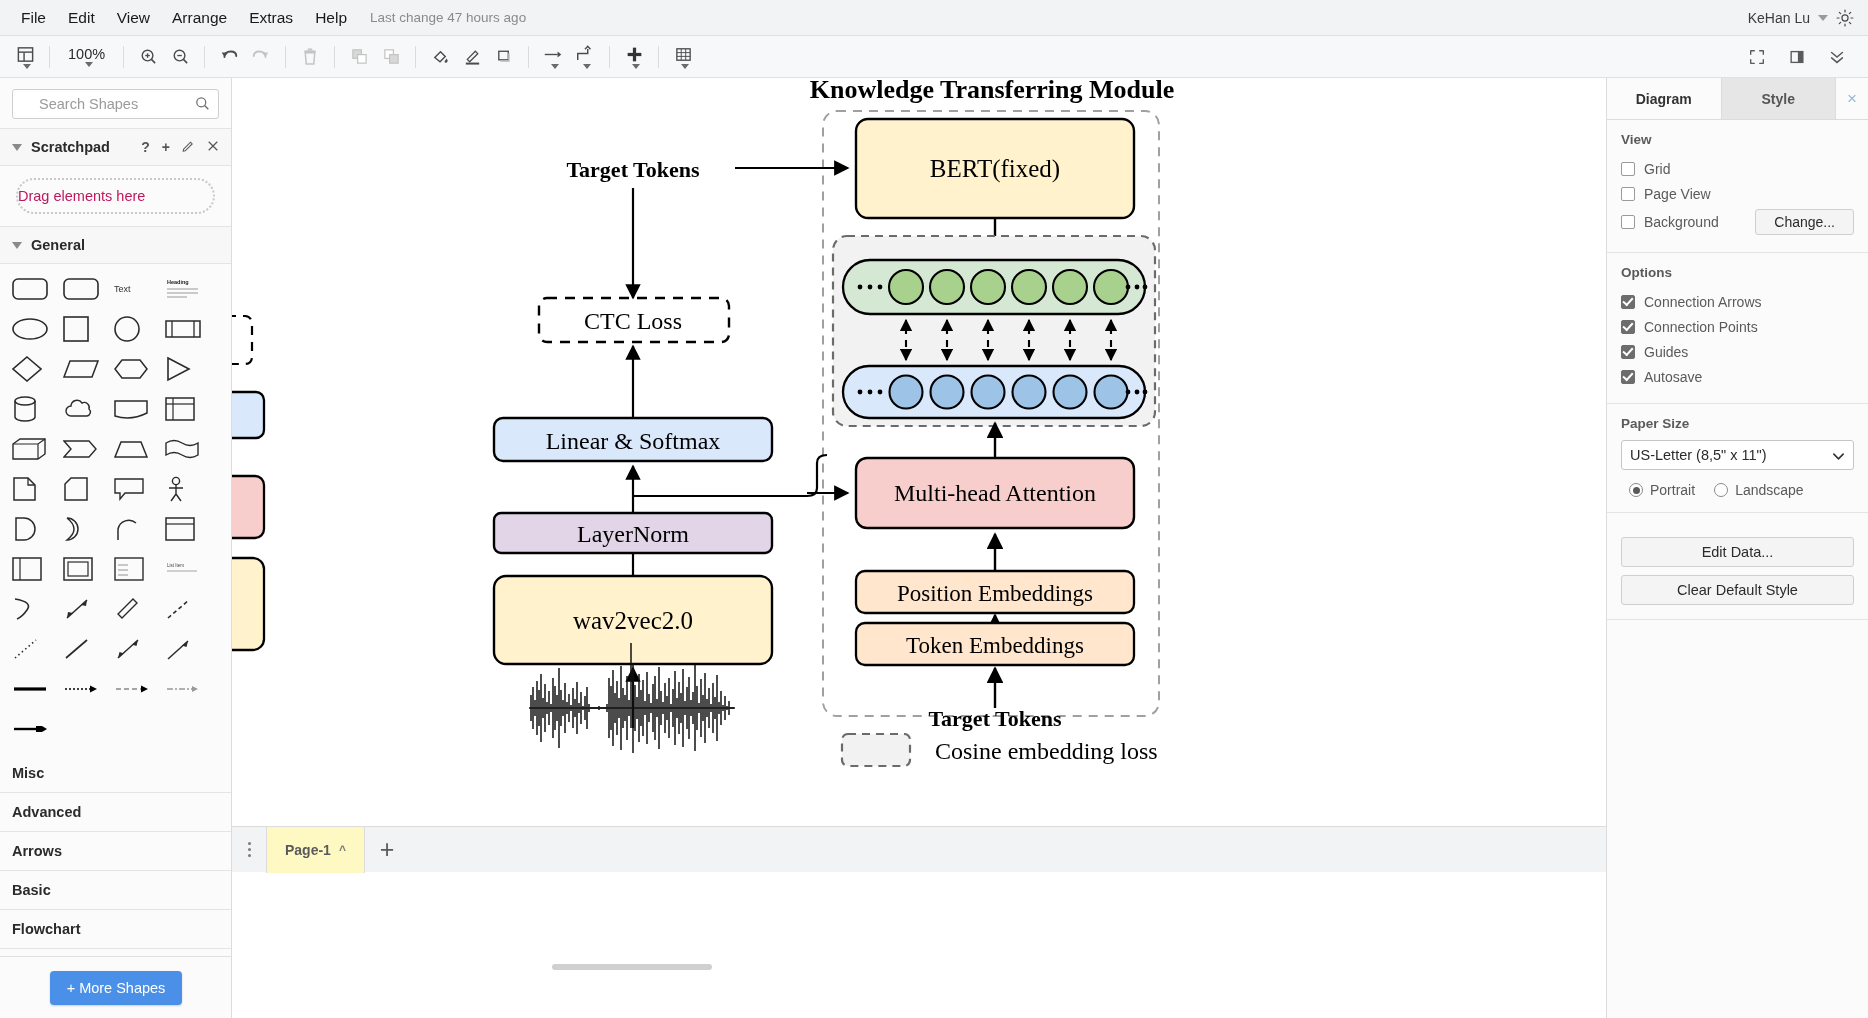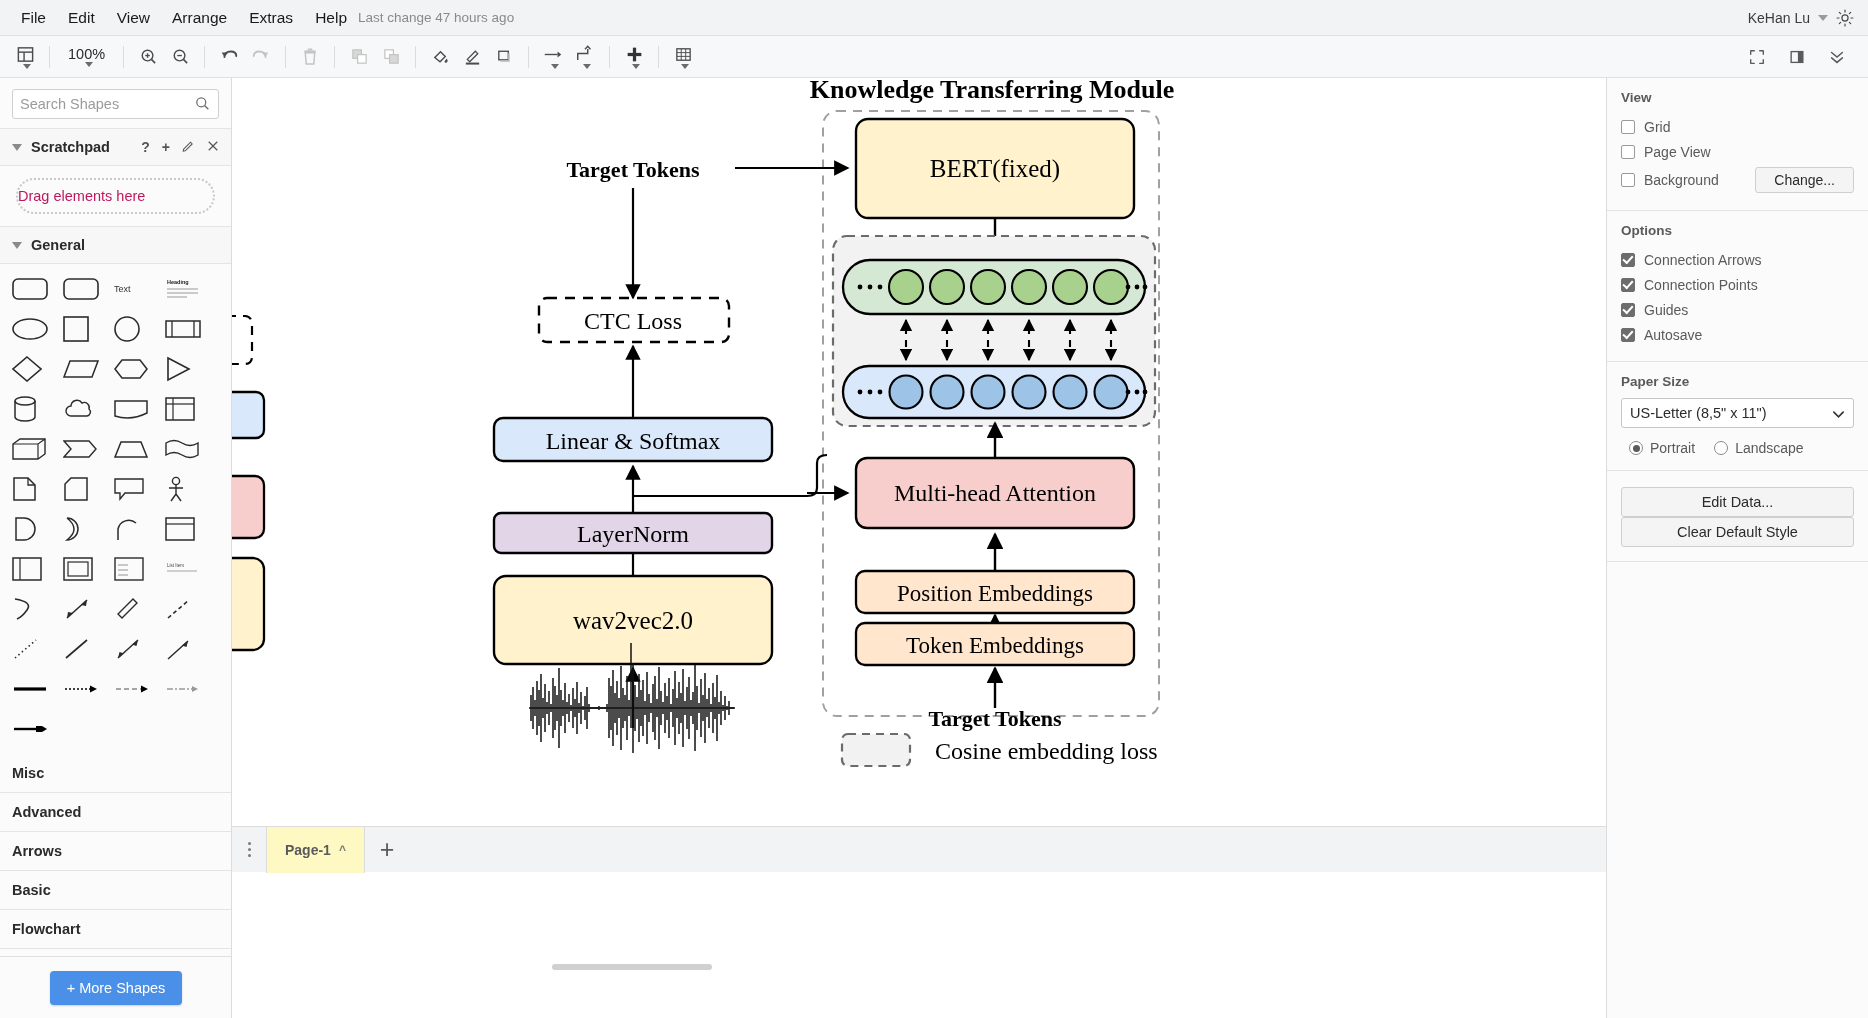--- a/index.html
+++ b/index.html
@@ -17,21 +17,21 @@
   .menubar {
     position:absolute; left:0; top:0; width:1868px; height:36px;
     background:#f2f3f5; border-bottom:1px solid #e0e0e0;
     display:flex; align-items:center; padding-left:10px;
   }
   .menu-item {
     font-size:15.5px; color:#1a1a1a; padding:4px 11px; cursor:default;
     border-radius:2px; white-space:nowrap;
   }
   .menu-lastchange {
-    font-size:13.5px; color:#8a8a8a; white-space:nowrap;
+    font-size:13.5px; color:#8a8a8a; margin-left:12px; white-space:nowrap;
   }
   .menubar-right {
     margin-left:auto; display:flex; align-items:center; gap:8px; padding-right:14px;
   }
   .user-name { font-size:14px; color:#3c3c3c; white-space:nowrap; }
   .caret-down {
     width:0;height:0;border-left:5px solid transparent;border-right:5px solid transparent;
     border-top:6px solid #9a9a9a;
   }
   .sun-icon { width:18px; height:18px; color:#4a4a4a; }
@@ -56,21 +56,21 @@
   .toolbar-right { margin-left:auto; display:flex; align-items:center; gap:10px; padding-right:6px; }
 
   
   .shapepanel {
     position:absolute; left:0; top:78px; width:232px; height:940px;
     background:#fbfbfb; border-right:1px solid #dcdcdc; overflow:hidden;
   }
   .search-wrap { padding:11px 12px 9px 12px; }
   .search-box {
     position:relative; background:#fff; border:1px solid #cfcfcf; border-radius:3px;
-    height:30px; display:flex; align-items:center; padding:0 28px 0 7px;
+    height:30px; display:flex; align-items:center; padding:0 28px 0 26px;
   }
   .search-box input {
     border:none; outline:none; width:100%; font-size:14.5px; color:#2b2b2b;
     font-family:"Liberation Sans", sans-serif; background:transparent;
   }
   .search-box input::placeholder { color:#9b9b9b; }
   .search-icon { position:absolute; right:8px; top:6px; color:#6e6e6e; }
 
   .sec-header {
     display:flex; align-items:center; height:38px; padding:0 12px;
@@ -182,21 +182,21 @@
   }
   .select-wrap { position:relative; }
   .select-chevron {
     position:absolute; right:9px; top:9px; pointer-events:none; color:#444;
   }
   .radio-row { display:flex; align-items:center; gap:7px; margin-top:12px; padding-left:8px; font-size:14px; color:#5a5a5a; }
   .rb { width:14px;height:14px;border:1px solid #8a8a8a;border-radius:50%;background:#fff;
         display:inline-flex;align-items:center;justify-content:center; flex:none; }
   .rb.checked::after { content:""; width:7px;height:7px;background:#5a5a5a;border-radius:50%; }
   .fp-btn {
-    display:block; width:100%; font-size:14.5px; padding:6px 0;
+    display:block; width:100%; margin-top:8px; font-size:14.5px; padding:6px 0;
     background:#f4f4f4; border:1px solid #cfcfcf; border-radius:3px; color:#2b2b2b;
     cursor:default; font-family:"Liberation Sans", sans-serif;
   }
 
   
   .dg-label { font-family:"Liberation Serif", serif; }
 </style>
 </head>
 <body>
 
@@ -1002,20 +1002,25 @@
         <i></i>
       </div>
     <div class="page-tab">
       <span>Page-1</span>
       <span class="chev-up">^</span>
     </div>
     <div class="add-page">+</div>
   </div>
 
   <div class="formatpanel">
+    <div class="fp-tabs">
+      <div class="fp-tab active">Diagram</div>
+      <div class="fp-tab">Style</div>
+      <div class="fp-close">×</div>
+    </div>
 
     <div class="fp-section">
       <div class="fp-title">View</div>
       <div class="fp-row">
         <span class="cb"></span>
         <span>Grid</span>
       </div>
       <div class="fp-row">
         <span class="cb"></span>
         <span>Page View</span>

